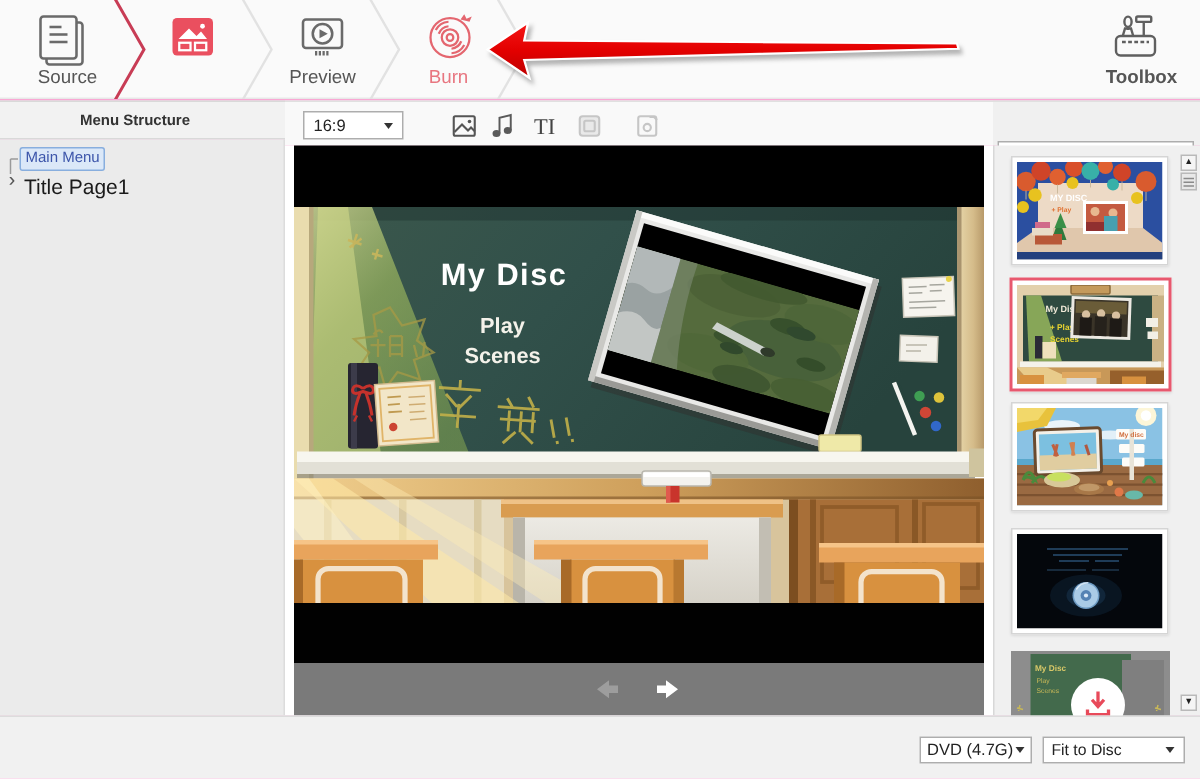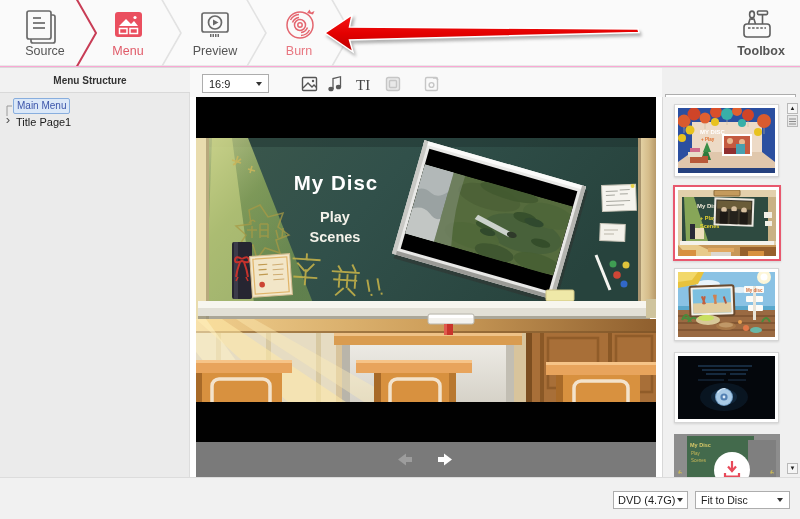--- a/index.html
+++ b/index.html
@@ -23,21 +23,21 @@
   .ddl .tx { position:absolute; left:6px; top:50%; transform:translateY(-50%); white-space:nowrap; }
   .ddl .ar { position:absolute; right:6px; top:50%; transform:translateY(-50%); width:0; height:0; border-left:3.5px solid transparent; border-right:3.5px solid transparent; border-top:4.5px solid #333; }
 
   
   .leftpanel { position:absolute; left:0; top:93px; width:190px; height:384px; background:#ebebeb; border-right:1px solid #dcdcdc; }
   .centercol { position:absolute; left:190px; top:97px; width:472px; height:380px; background:#fff; }
   .rightpanel { position:absolute; left:662px; top:97px; width:138px; height:380px; background:#f0f0f0; border-left:1px solid #d8d8d8; }
 
   
   .mainmenu { position:absolute; left:13px; top:5px; background:#dbe8f8; border:1px solid #88aede; border-radius:2px; color:#3c55aa; font-size:10px; padding:1px 3px 2px 3px; }
-  .titlepage { position:absolute; left:16px; top:23px; color:#1a1a1a; font-size:11px; }
+  .titlepage { position:absolute; left:16px; top:23px; color:#1a1a1a; font-size:14px; }
   .expander { position:absolute; left:4px; top:20px; color:#555; font-size:13px; font-family:'Liberation Mono',monospace; }
 
   
   .video { position:absolute; left:6px; top:0px; width:460px; height:380px; }
   .vbar-top { position:absolute; left:0; top:0; width:460px; height:41px; background:#000; }
   .vimg { position:absolute; left:0; top:41px; width:460px; height:264px; }
   .vbar-bot { position:absolute; left:0; top:305px; width:460px; height:40px; background:#010101; }
   .vnav { position:absolute; left:0; top:345px; width:460px; height:35px; background:#7a7a7a; }
 
   
@@ -103,23 +103,20 @@
         <line x1="748" y1="28" x2="766" y2="28" stroke-dasharray="2.5 1.6"></line>
         <path d="M748.5 24 l1.5 -5 l4 0 l1.5 5"></path>
         <ellipse cx="752" cy="14.5" rx="2.4" ry="3.4"></ellipse>
         <path d="M752 18 v2"></path>
         <path d="M762.5 24 v-9"></path>
         <rect x="757.5" y="11" width="10" height="3.6" rx="1"></rect>
       </g>
     </svg>
     <div class="tab" style="left:10px;width:70px;">
         <div class="lbl">Source</div>
-      </div>
-    <div class="tab" style="left:93px;width:70px;">
-        <div class="lbl red">Menu</div>
       </div>
     <div class="tab" style="left:180px;width:70px;">
         <div class="lbl">Preview</div>
       </div>
     <div class="tab" style="left:264px;width:70px;">
         <div class="lbl red" style="color:#e87680">Burn</div>
       </div>
     <div class="tab" style="left:726px;width:70px;font-weight:bold;">
         <div class="lbl">Toolbox</div>
       </div>

